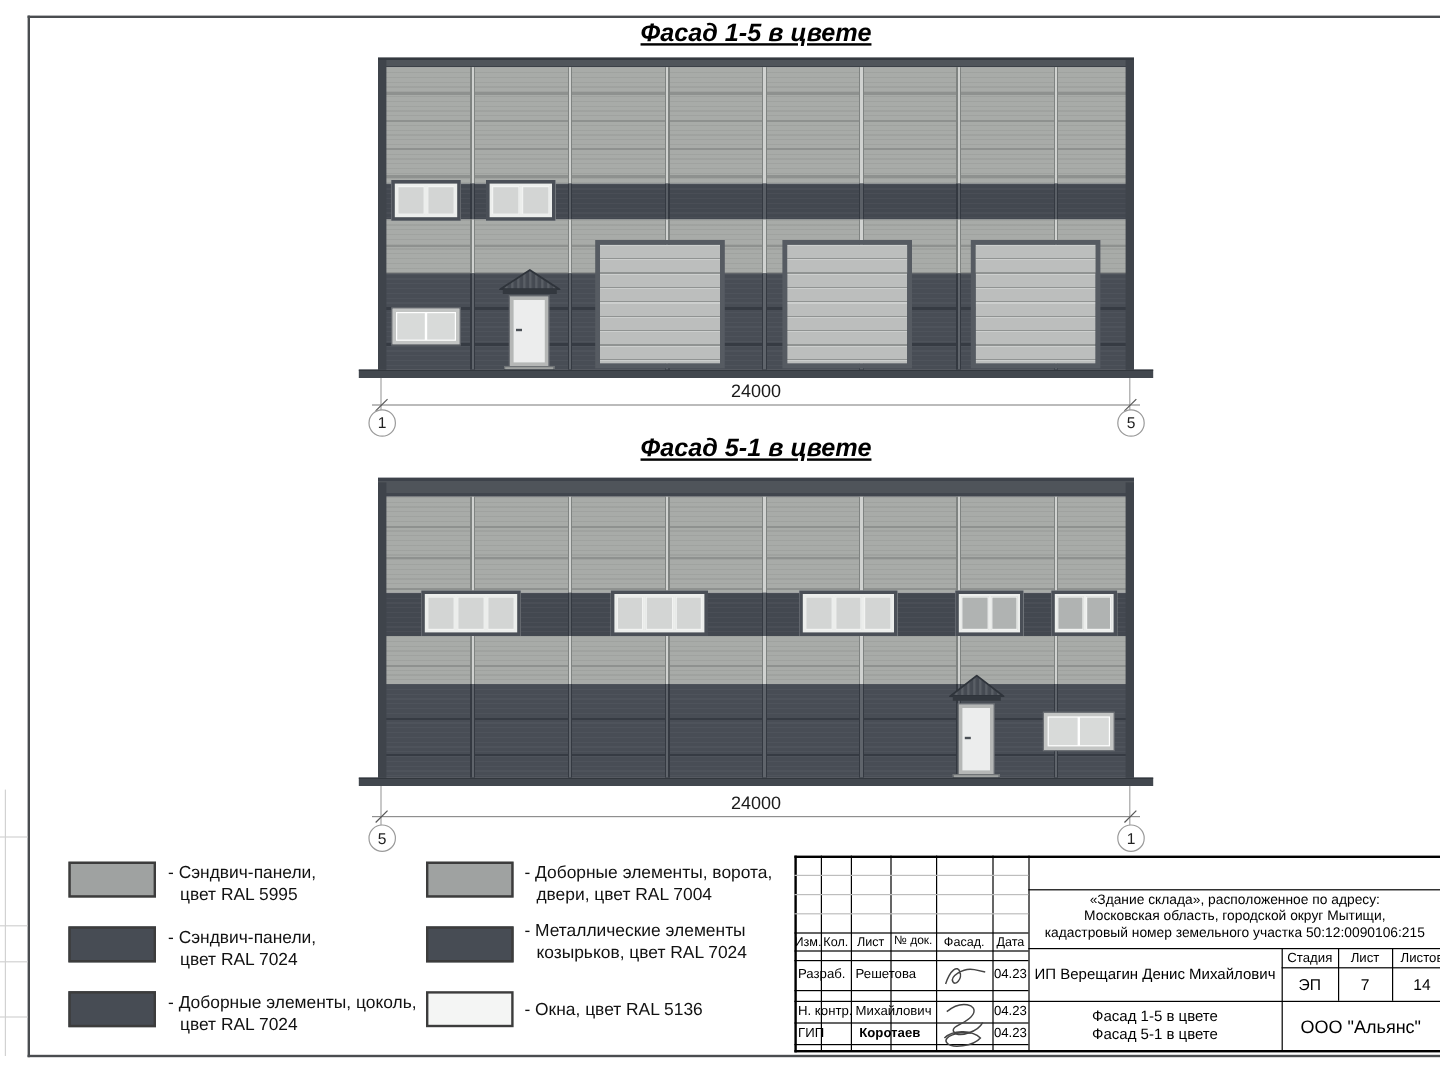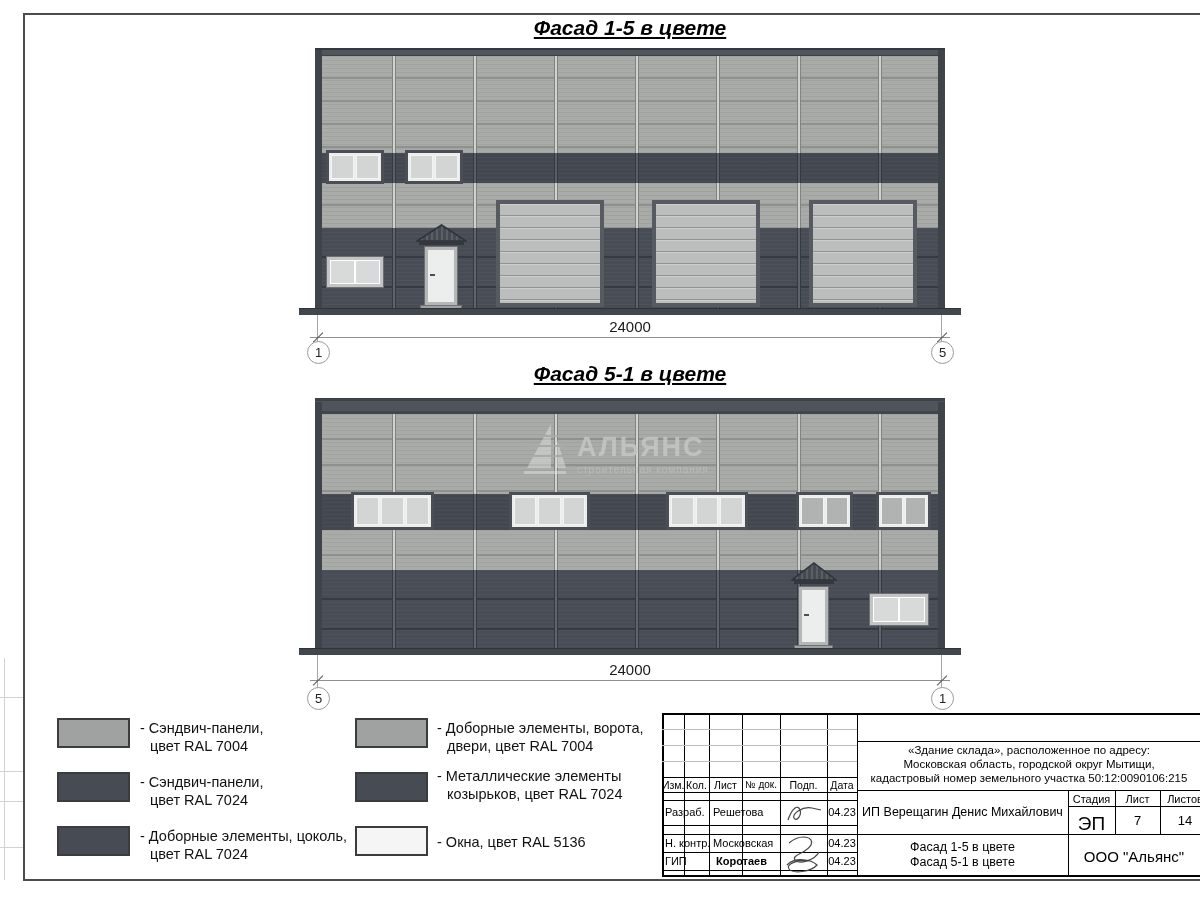--- a/index.html
+++ b/index.html
@@ -162,34 +162,20 @@
     <span>Фасад 5-1 в цвете</span>
   </div>
 
   <div class="facade" style="left:315px;top:398px;width:630px;height:256px;">
     <div class="fld" style="top:0;height:16px;background:linear-gradient(180deg,#3d424a 0 3px,#4f545a 3px 13px,#41464e 13px 16px);"></div>
     <div class="fld fld-light-b" style="top:16px;height:80px;"></div>
     <div class="fld fld-band" style="top:96px;height:36px;"></div>
     <div class="fld fld-light-b" style="top:132px;height:40px;"></div>
     <div class="fld fld-dark" style="top:172px;height:78px;"></div>
 
-    <div class="wm" style="left:208px;top:24px;display:flex;">
-      <svg width="44" height="58" viewBox="0 0 44 58">
-        <polygon points="28,2 28,46 4,46" fill="rgba(232,234,232,0.55)"></polygon>
-        <polygon points="33,15 33,46 43,46" fill="rgba(232,234,232,0.55)"></polygon>
-        <rect x="1" y="49" width="42" height="3" fill="rgba(232,234,232,0.55)"></rect>
-        <line x1="4" y1="14" x2="43" y2="14" stroke="#a8aba8" stroke-width="2"></line>
-        <line x1="4" y1="24" x2="43" y2="24" stroke="#a8aba8" stroke-width="2"></line>
-        <line x1="4" y1="34" x2="43" y2="34" stroke="#a8aba8" stroke-width="2"></line>
-      </svg>
-      <div style="margin-left:10px;margin-top:12px;">
-        <div class="wm-name">АЛЬЯНС</div>
-        <div class="wm-sub">строительная компания</div>
-      </div>
-    </div>
 
     <div class="win" style="left:36px;top:94px;width:83px;height:38px;">
       <i class="pane pane-light"></i>
         <i class="pane pane-light"></i>
         <i class="pane pane-light"></i>
     </div>
     <div class="win" style="left:194px;top:94px;width:81px;height:38px;">
       <i class="pane pane-light"></i>
         <i class="pane pane-light"></i>
         <i class="pane pane-light"></i>
@@ -242,21 +228,21 @@
       <span>5</span>
     </div>
   <div class="axis-circle" style="left:931px;top:687px;">
       <span>1</span>
     </div>
 
   <div>
     <div class="leg-sw sw-light" style="left:57px;top:718px;"></div>
     <div class="leg-tx" style="left:140px;top:719px;">
       <span>- Сэндвич-панели,</span>
-      <span class="l2">цвет RAL 7004</span>
+      <span class="l2">цвет RAL 5995</span>
     </div>
 
     <div class="leg-sw sw-dark" style="left:57px;top:772px;"></div>
     <div class="leg-tx" style="left:140px;top:773px;">
       <span>- Сэндвич-панели,</span>
       <span class="l2">цвет RAL 7024</span>
     </div>
 
     <div class="leg-sw sw-dark" style="left:57px;top:826px;"></div>
     <div class="leg-tx" style="left:140px;top:827px;">
@@ -309,29 +295,29 @@
     <div class="tb-h" style="left:0;top:139px;width:195px;"></div>
     <div class="tb-h" style="left:0;top:157px;width:195px;"></div>
     <div class="tb-h" style="left:195px;top:28px;width:343px;"></div>
     <div class="tb-h" style="left:195px;top:77px;width:343px;"></div>
     <div class="tb-h" style="left:406px;top:93px;width:132px;"></div>
 
     <div class="tb-cell" style="left:0;top:66px;width:22px;font-size:10.5px;">Изм.</div>
     <div class="tb-cell" style="left:22px;top:66px;width:25px;font-size:10.5px;">Кол.</div>
     <div class="tb-cell" style="left:47px;top:66px;width:33px;font-size:10.5px;">Лист</div>
     <div class="tb-cell" style="left:80px;top:66px;width:38px;font-size:10px;">№ док.</div>
-    <div class="tb-cell" style="left:118px;top:66px;width:47px;font-size:10.5px;">Подп.</div>
+    <div class="tb-cell" style="left:118px;top:66px;width:47px;font-size:10.5px;">Фасад.</div>
     <div class="tb-cell" style="left:165px;top:66px;width:30px;font-size:10.5px;">Дата</div>
 
     <div class="tb-left" style="left:3px;top:93px;">Разраб.</div>
     <div class="tb-left" style="left:51px;top:93px;">Решетова</div>
     <div class="tb-cell" style="left:165px;top:93px;width:30px;">04.23</div>
 
     <div class="tb-left" style="left:3px;top:124px;">Н. контр.</div>
-    <div class="tb-left" style="left:51px;top:124px;">Московская</div>
+    <div class="tb-left" style="left:51px;top:124px;">Михайлович</div>
     <div class="tb-cell" style="left:165px;top:124px;width:30px;">04.23</div>
 
     <div class="tb-left" style="left:3px;top:142px;">ГИП</div>
     <div class="tb-left" style="left:54px;top:142px;font-weight:bold;">Коротаев</div>
     <div class="tb-cell" style="left:165px;top:142px;width:30px;">04.23</div>
 
     <svg class="abs" style="left:120px;top:88px;" width="44" height="24" viewBox="0 0 44 24">
       <path d="M6,19 C10,7 16,3 18,9 C20,15 14,21 12,17 C10,13 20,5 30,7 L39,9" stroke="#444" fill="none" stroke-width="1.2"></path>
     </svg>
     <svg class="abs" style="left:119px;top:119px;" width="46" height="42" viewBox="0 0 46 42">
@@ -341,21 +327,21 @@
 
     <div class="tb-cell" style="left:200px;top:31px;width:334px;font-size:11.5px;">«Здание склада», расположенное по адресу:</div>
     <div class="tb-cell" style="left:200px;top:45px;width:334px;font-size:11.5px;">Московская область, городской округ Мытищи,</div>
     <div class="tb-cell" style="left:200px;top:59px;width:334px;font-size:11.5px;">кадастровый номер земельного участка 50:12:0090106:215</div>
 
     <div class="tb-cell" style="left:195px;top:92px;width:211px;font-size:12.5px;">ИП Верещагин Денис Михайлович</div>
 
     <div class="tb-cell" style="left:406px;top:80px;width:47px;">Стадия</div>
     <div class="tb-cell" style="left:453px;top:80px;width:45px;">Лист</div>
     <div class="tb-cell" style="left:498px;top:80px;width:50px;">Листов</div>
-    <div class="tb-cell" style="left:406px;top:100px;width:47px;font-size:19px;">ЭП</div>
+    <div class="tb-cell" style="left:406px;top:100px;width:47px;font-size:13px;">ЭП</div>
     <div class="tb-cell" style="left:453px;top:100px;width:45px;font-size:13px;">7</div>
     <div class="tb-cell" style="left:498px;top:100px;width:50px;font-size:13px;">14</div>
 
     <div class="tb-cell" style="left:195px;top:127px;width:211px;font-size:12.5px;">Фасад 1-5 в цвете</div>
     <div class="tb-cell" style="left:195px;top:142px;width:211px;font-size:12.5px;">Фасад 5-1 в цвете</div>
     <div class="tb-cell" style="left:406px;top:135px;width:132px;font-size:15px;">ООО "Альянс"</div>
   </div>
 
 </div>
 

